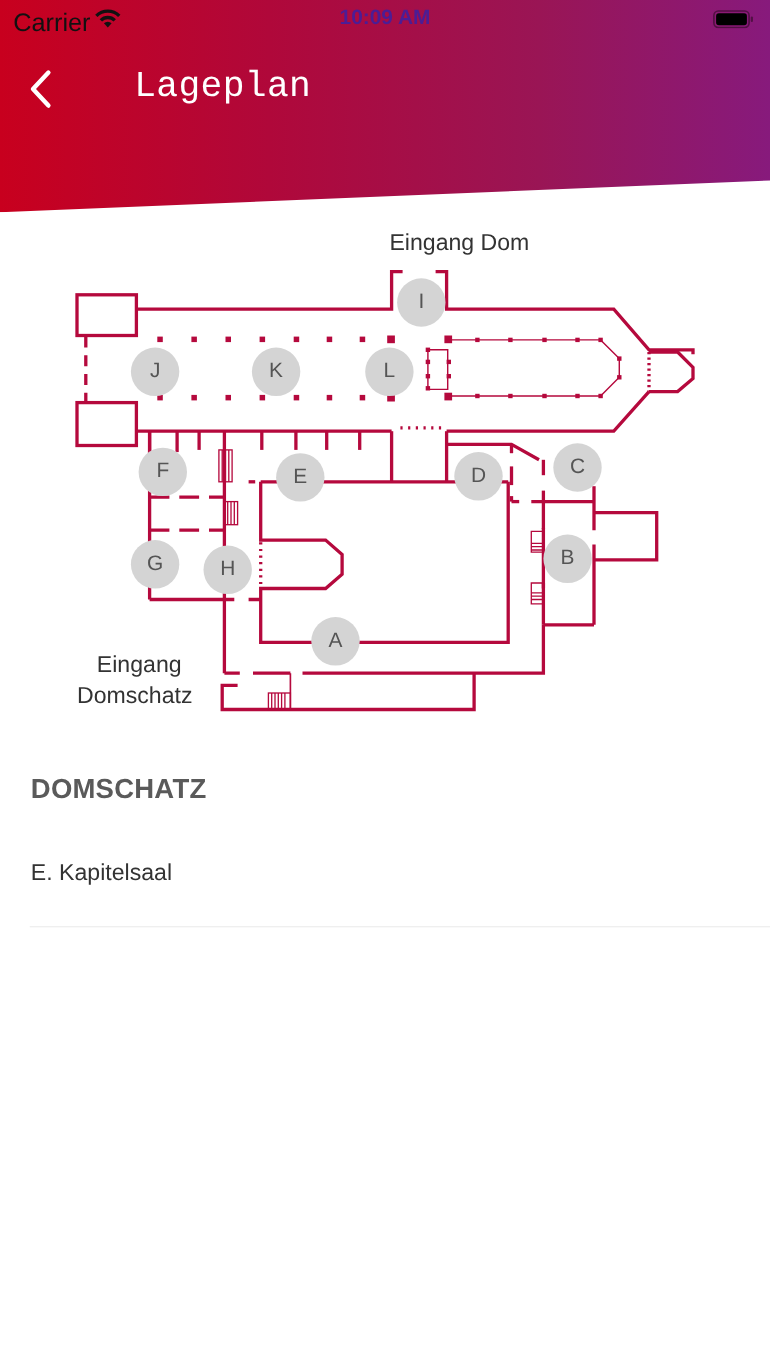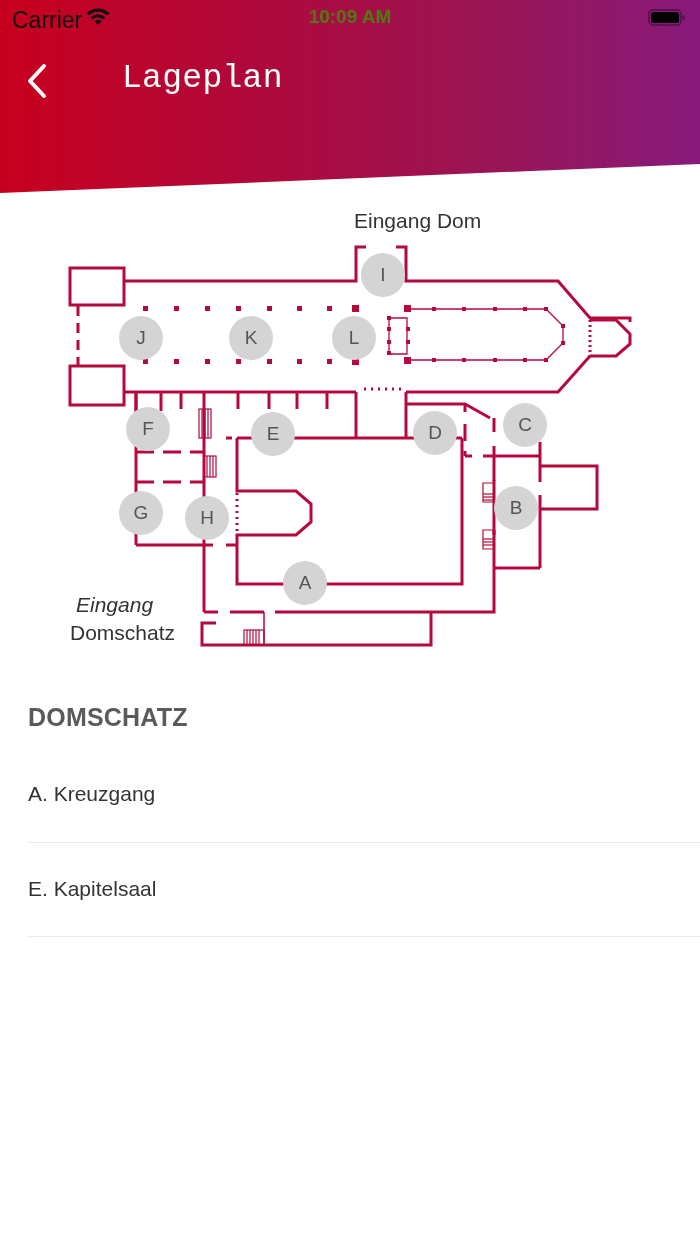--- a/index.html
+++ b/index.html
@@ -7,21 +7,21 @@
   body { position: relative; font-family: "Liberation Sans", "DejaVu Sans", sans-serif; }
 
   .header {
     position: absolute; left: 0; top: 0; width: 700px; height: 195px;
     background: linear-gradient(90deg, #c8001e 0%, #b0083a 35%, #9a1555 70%, #871a7c 100%);
     clip-path: polygon(0 0, 700px 0, 700px 164px, 0 193px);
   }
   .status-bar { position: absolute; left: 0; top: 0; width: 700px; height: 36px; }
   .carrier { position: absolute; left: 12px; top: 7px; font-size: 23px; color: #111; }
   .wifi { position: absolute; left: 85px; top: 7px; width: 26px; height: 20px; }
-  .time { position: absolute; left: 0; width: 700px; top: 6px; text-align: center; font-size: 19px; font-weight: bold; color: #4d7c0f; }
+  .time { position: absolute; left: 0; width: 700px; top: 6px; text-align: center; font-size: 19px; font-weight: bold; color: #4c1d95; }
   .battery { position: absolute; right: 14px; top: 9px; width: 38px; height: 17px; }
 
   .back-button { position: absolute; left: 22px; top: 58px; width: 36px; height: 46px; cursor: pointer; }
   .page-title { position: absolute; left: 122px; top: 60px; font-size: 33px; color: #ffffff; letter-spacing: 0.3px; font-family: Liberation Mono, monospace; }
 
   .map { position: absolute; left: 0; top: 195px; width: 634px; height: 470px; }
   .map-label { position: absolute; font-size: 21px; color: #333; line-height: 28px; }
   .marker {
     position: absolute; width: 44px; height: 44px; border-radius: 50%;
     background: #d4d4d4; color: #555; font-size: 19px;
@@ -187,41 +187,37 @@
       <rect x="561" y="324" width="4" height="4"></rect>
         <rect x="561" y="341" width="4" height="4"></rect>
     </g>
     <g fill="none" stroke="#b5093d" stroke-width="1.3">
       <polyline points="389,318 407,318 407,354 389,354 389,318"></polyline>
       <polyline points="407,309 546,309 563,326 563,343 546,360 407,360"></polyline>
     </g>
   </svg>
 
   <div class="map-label" style="left:354px;top:12px;">Eingang Dom</div>
-  <div class="map-label" style="left:76px;top:396px;font-style:italic;">Eingang</div>
+  <div class="map-label" style="left:88px;top:396px;">Eingang</div>
   <div class="map-label" style="left:70px;top:424px;">Domschatz</div>
 
   <div class="marker" style="left:283px;top:366px;">A</div>
   <div class="marker" style="left:494px;top:291px;">B</div>
   <div class="marker" style="left:503px;top:208px;">C</div>
   <div class="marker" style="left:413px;top:216px;">D</div>
   <div class="marker" style="left:251px;top:217px;">E</div>
   <div class="marker" style="left:126px;top:212px;">F</div>
   <div class="marker" style="left:119px;top:296px;">G</div>
   <div class="marker" style="left:185px;top:301px;">H</div>
   <div class="marker" style="left:361px;top:58px;">I</div>
   <div class="marker" style="left:119px;top:121px;">J</div>
   <div class="marker" style="left:229px;top:121px;">K</div>
   <div class="marker" style="left:332px;top:121px;">L</div>
 </div>
 
 <div class="section-title">DOMSCHATZ</div>
 
 <div class="list">
   <div class="list-item">
-    <span class="label">A. Kreuzgang</span>
-    <div class="sep"></div>
-  </div>
-  <div class="list-item">
     <span class="label">E. Kapitelsaal</span>
     <div class="sep"></div>
   </div>
 </div>
 
 </body></html>

